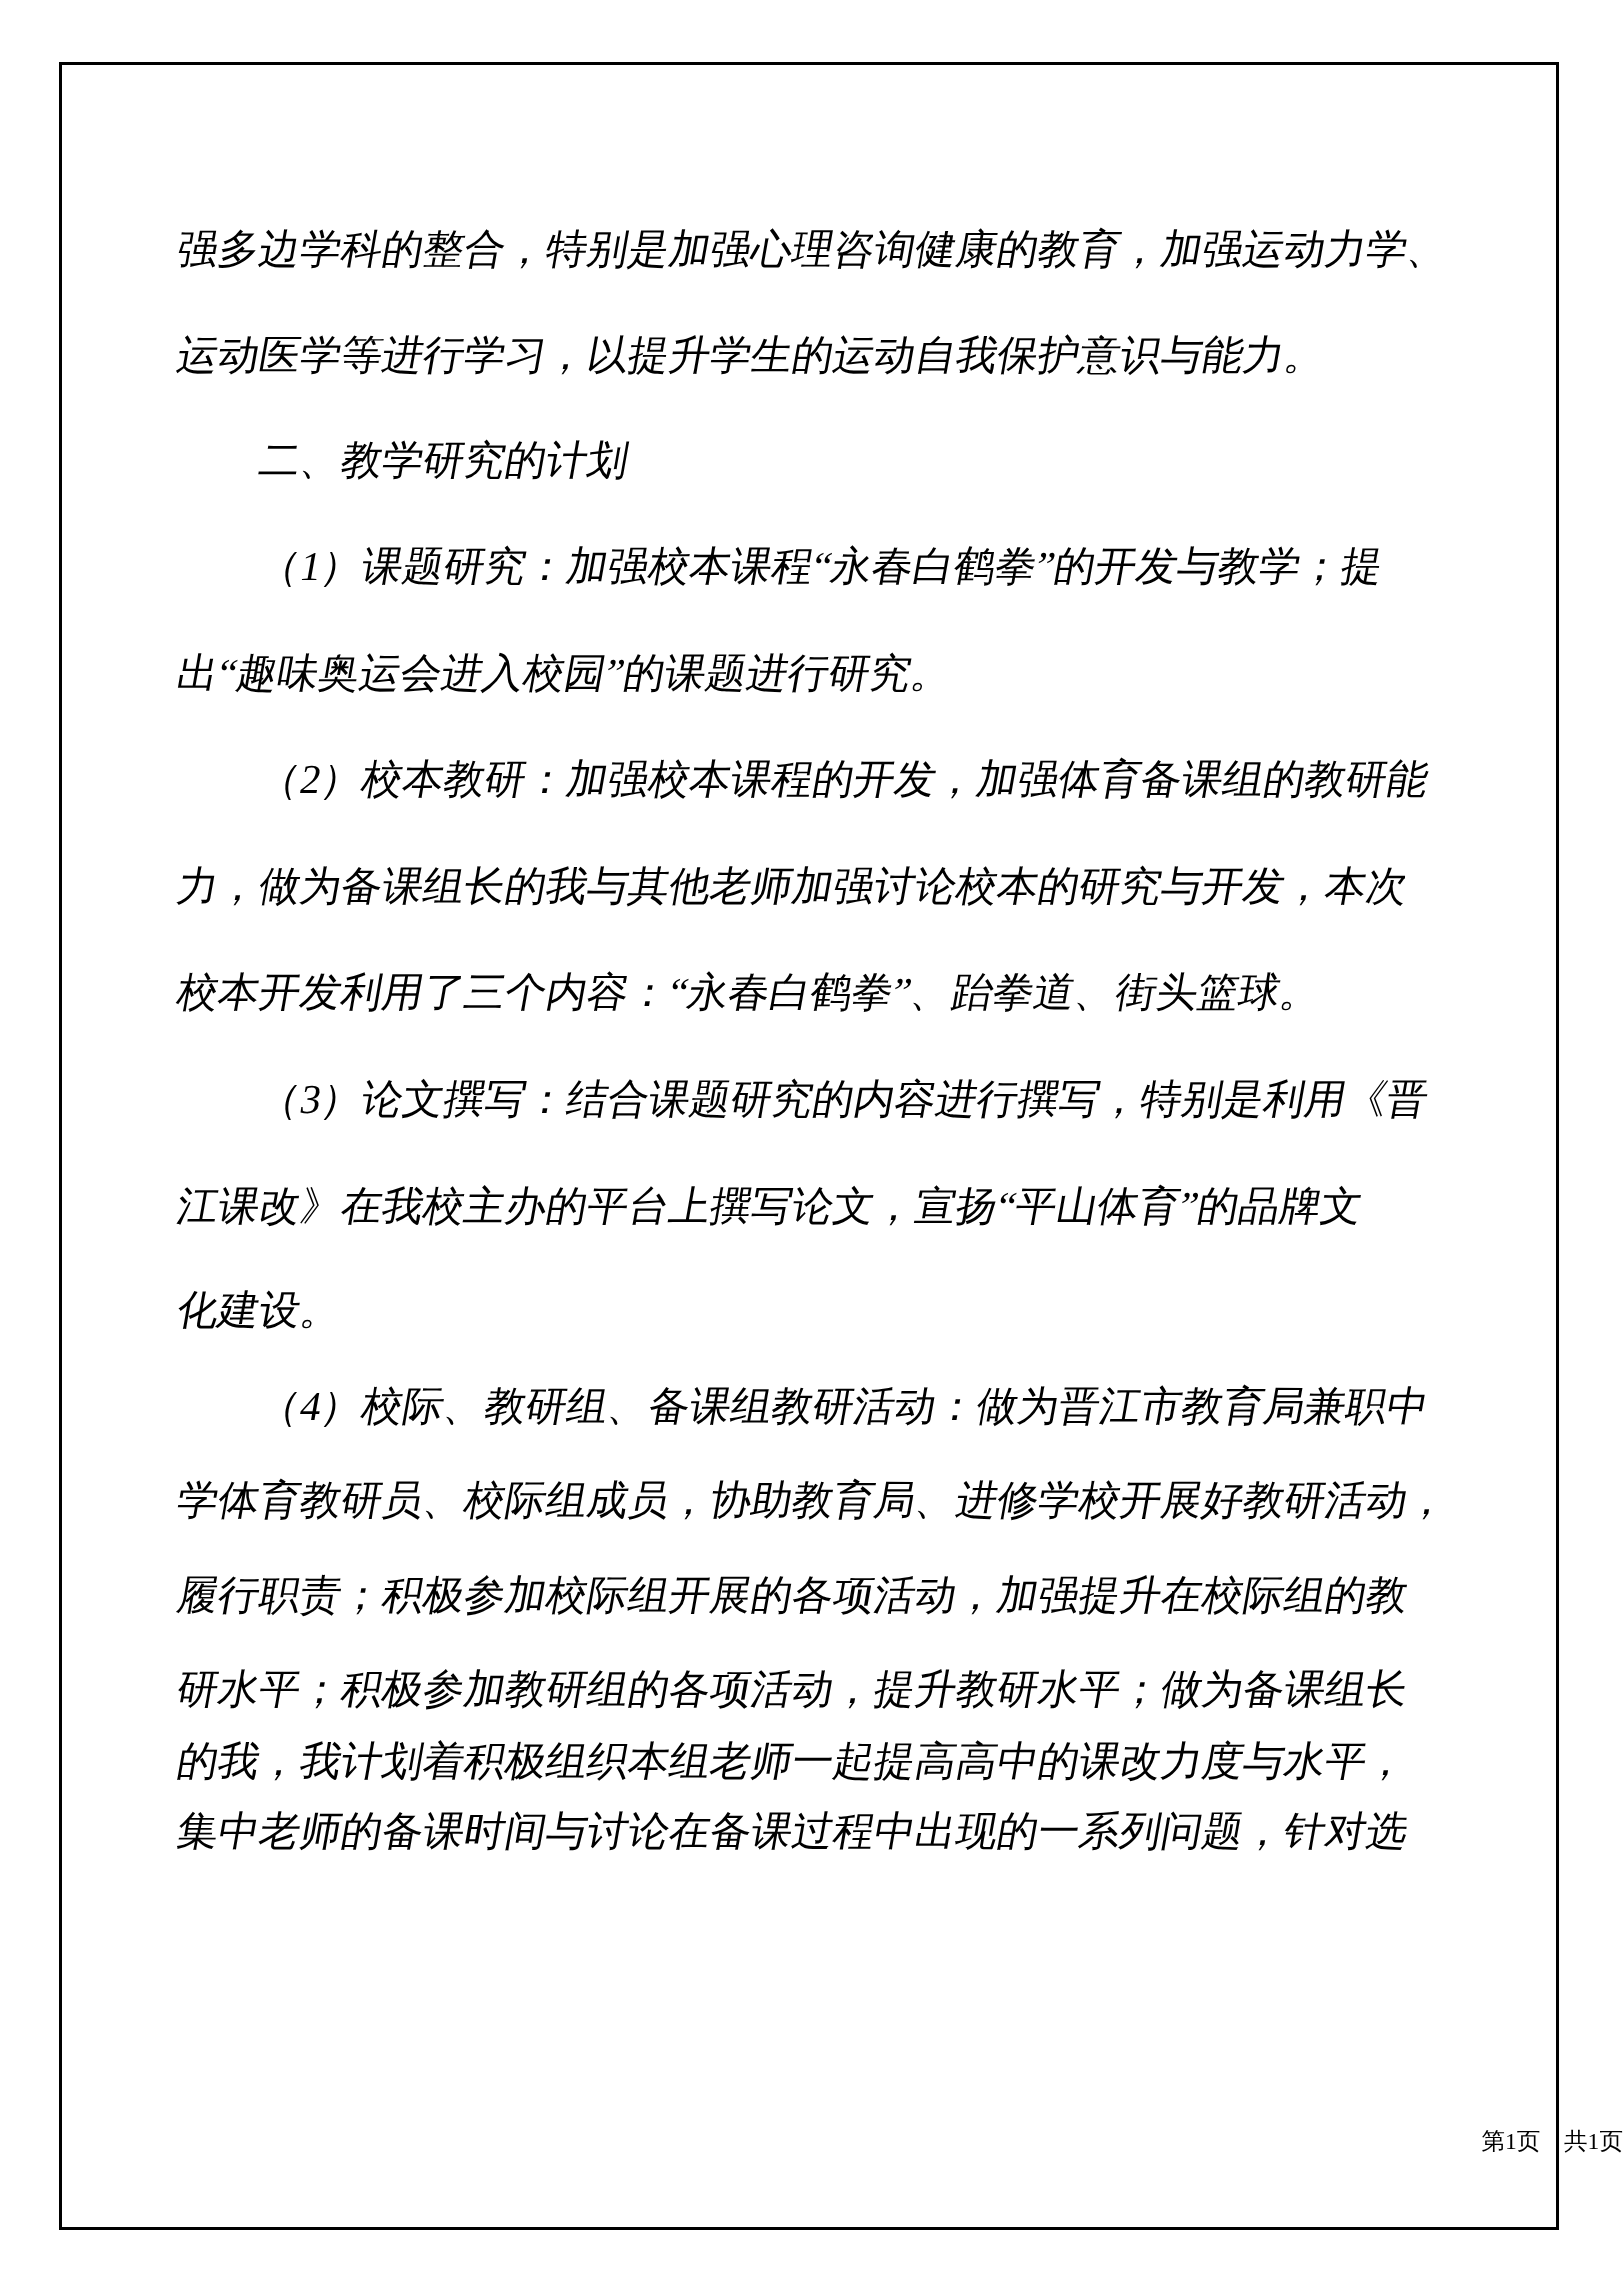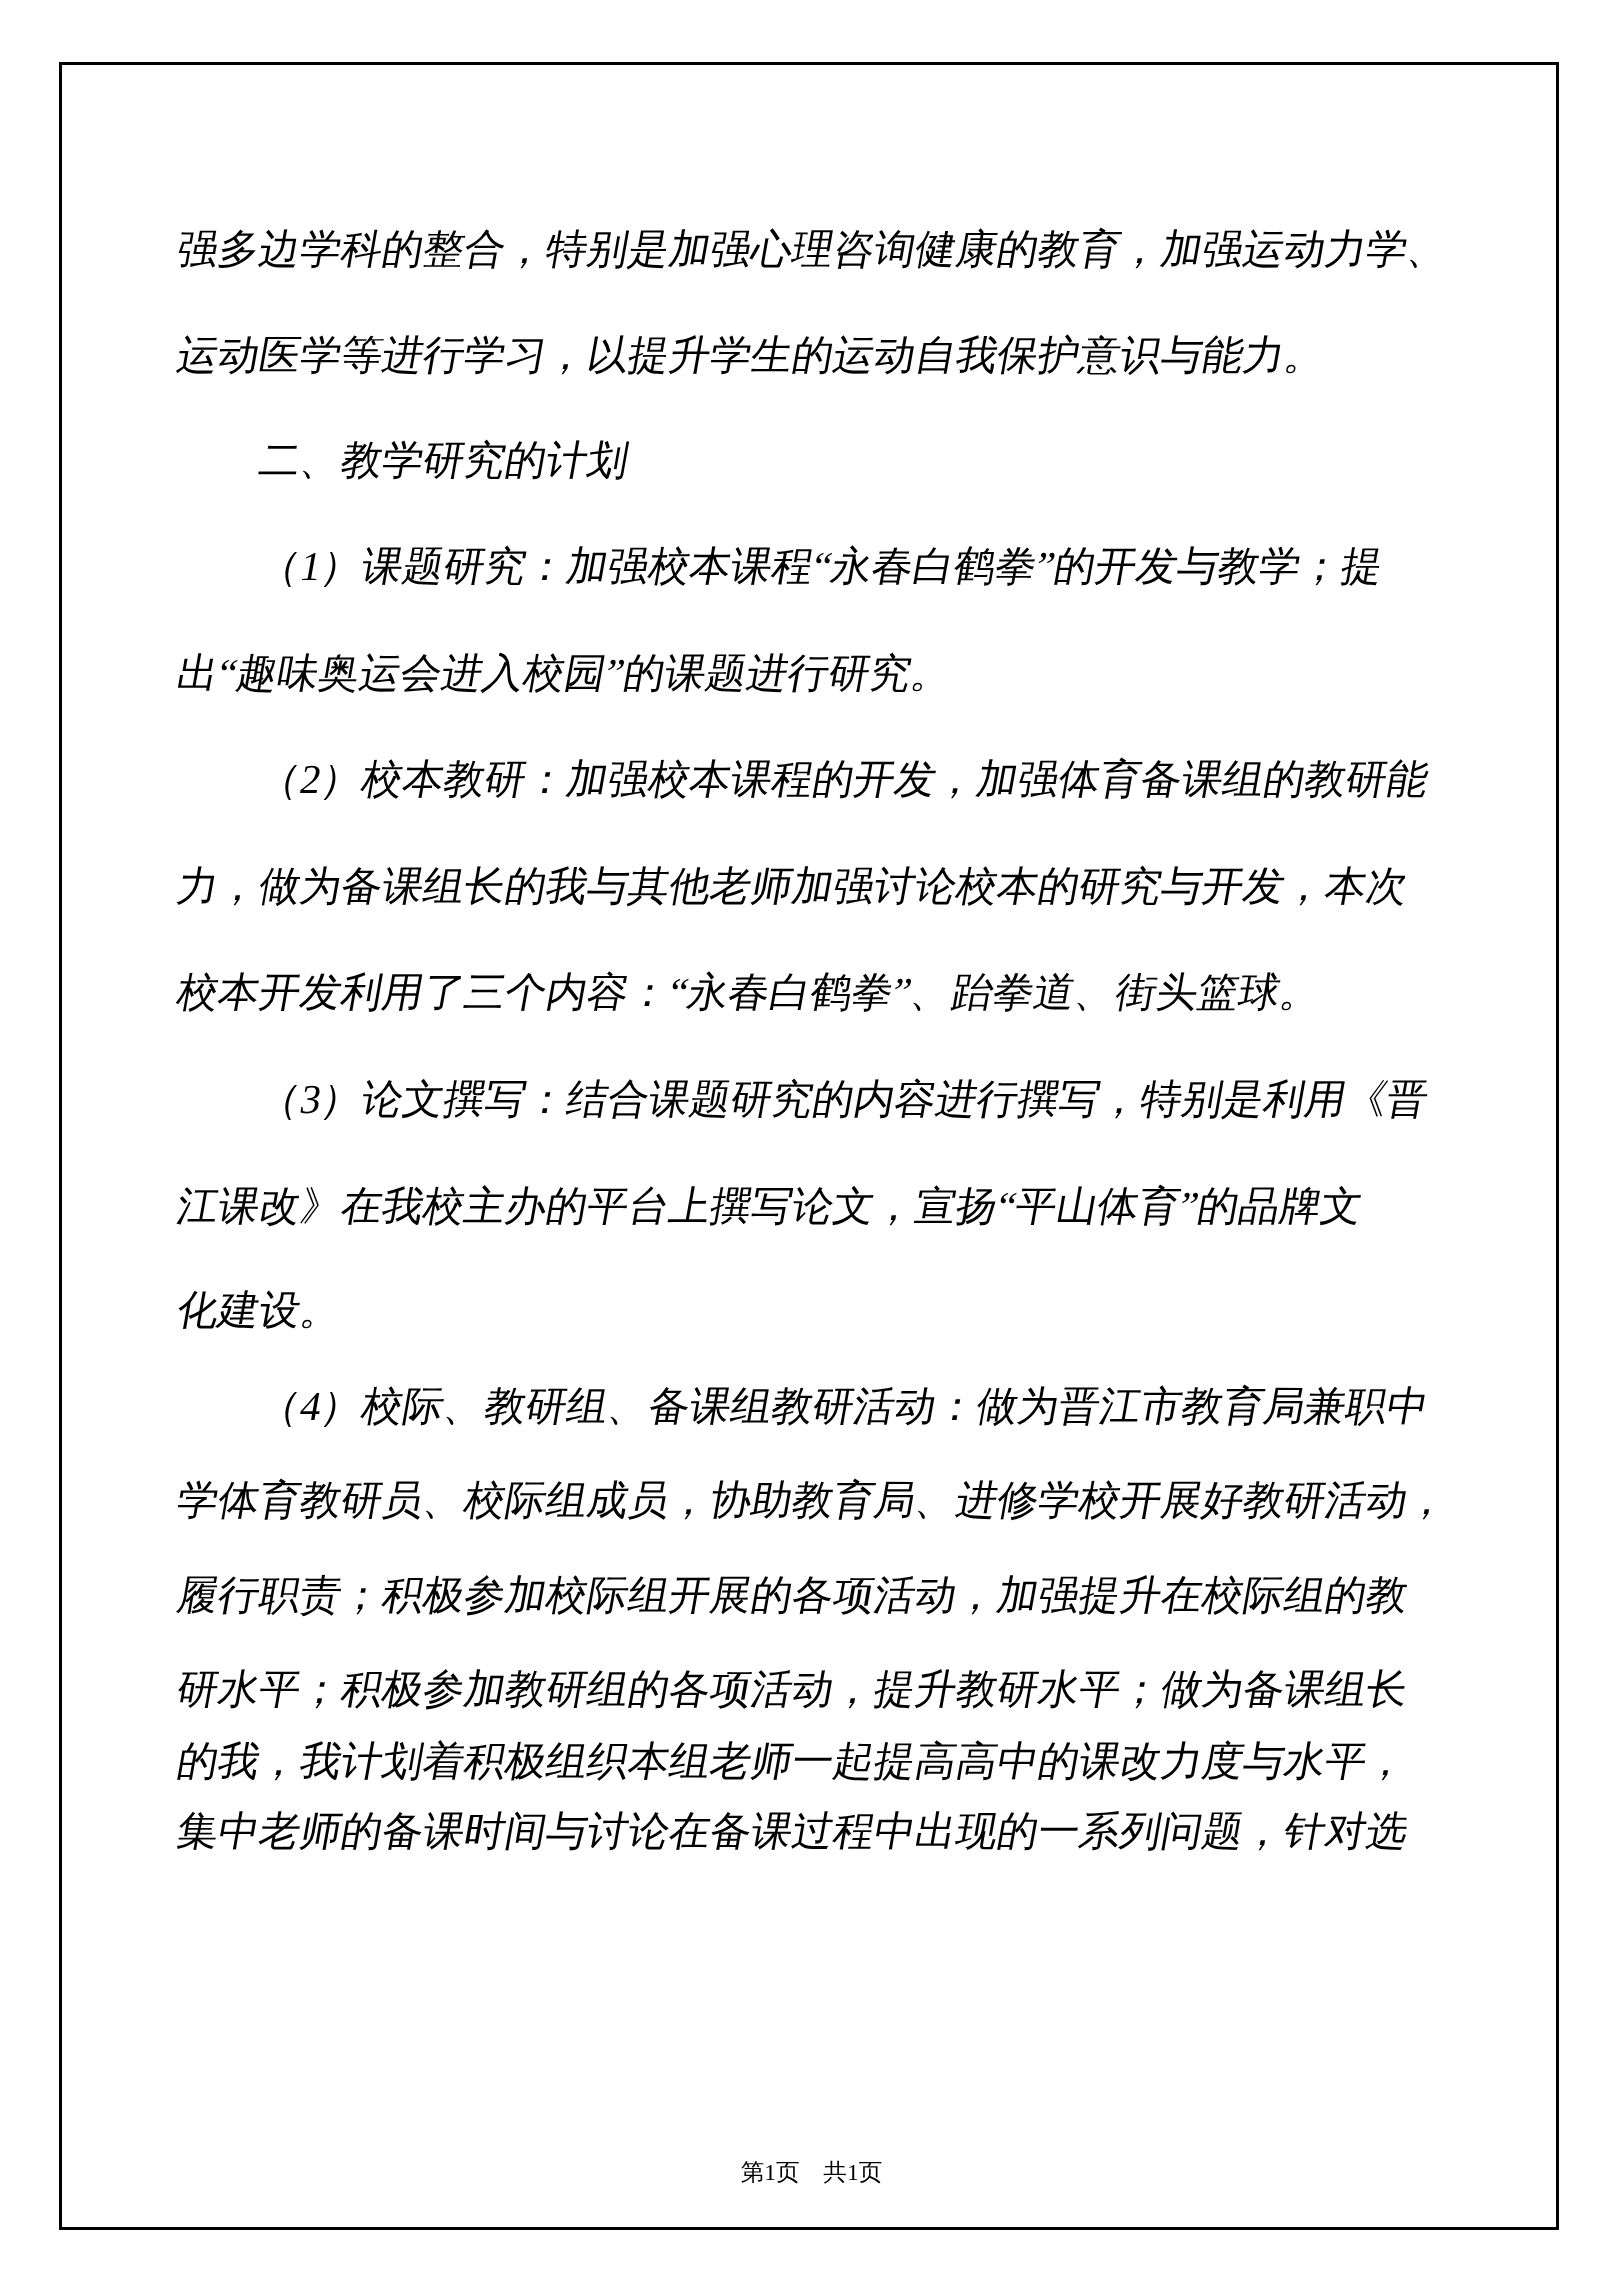--- a/index.html
+++ b/index.html
@@ -36,25 +36,24 @@
     transform-origin: 0 100%;
   }
   .ind {
     padding-left: 82px;
   }
   .footer {
     position: absolute;
     left: 0;
     width: 100%;
     top: 2130px;
-    text-align: center;
+    text-align: right;
     color: #000000;
     font-size: 23.6px;
     line-height: 1;
-    margin-top: 31px;
   }
 </style>
 </head>
 <body>
 
 <div class="page">
   <div class="border-box"></div>
 
   <div class="textline" style="top:229px">强多边学科的整合，特别是加强心理咨询健康的教育，加强运动力学、</div>
   <div class="textline" style="top:335px">运动医学等进行学习，以提升学生的运动自我保护意识与能力。</div>

